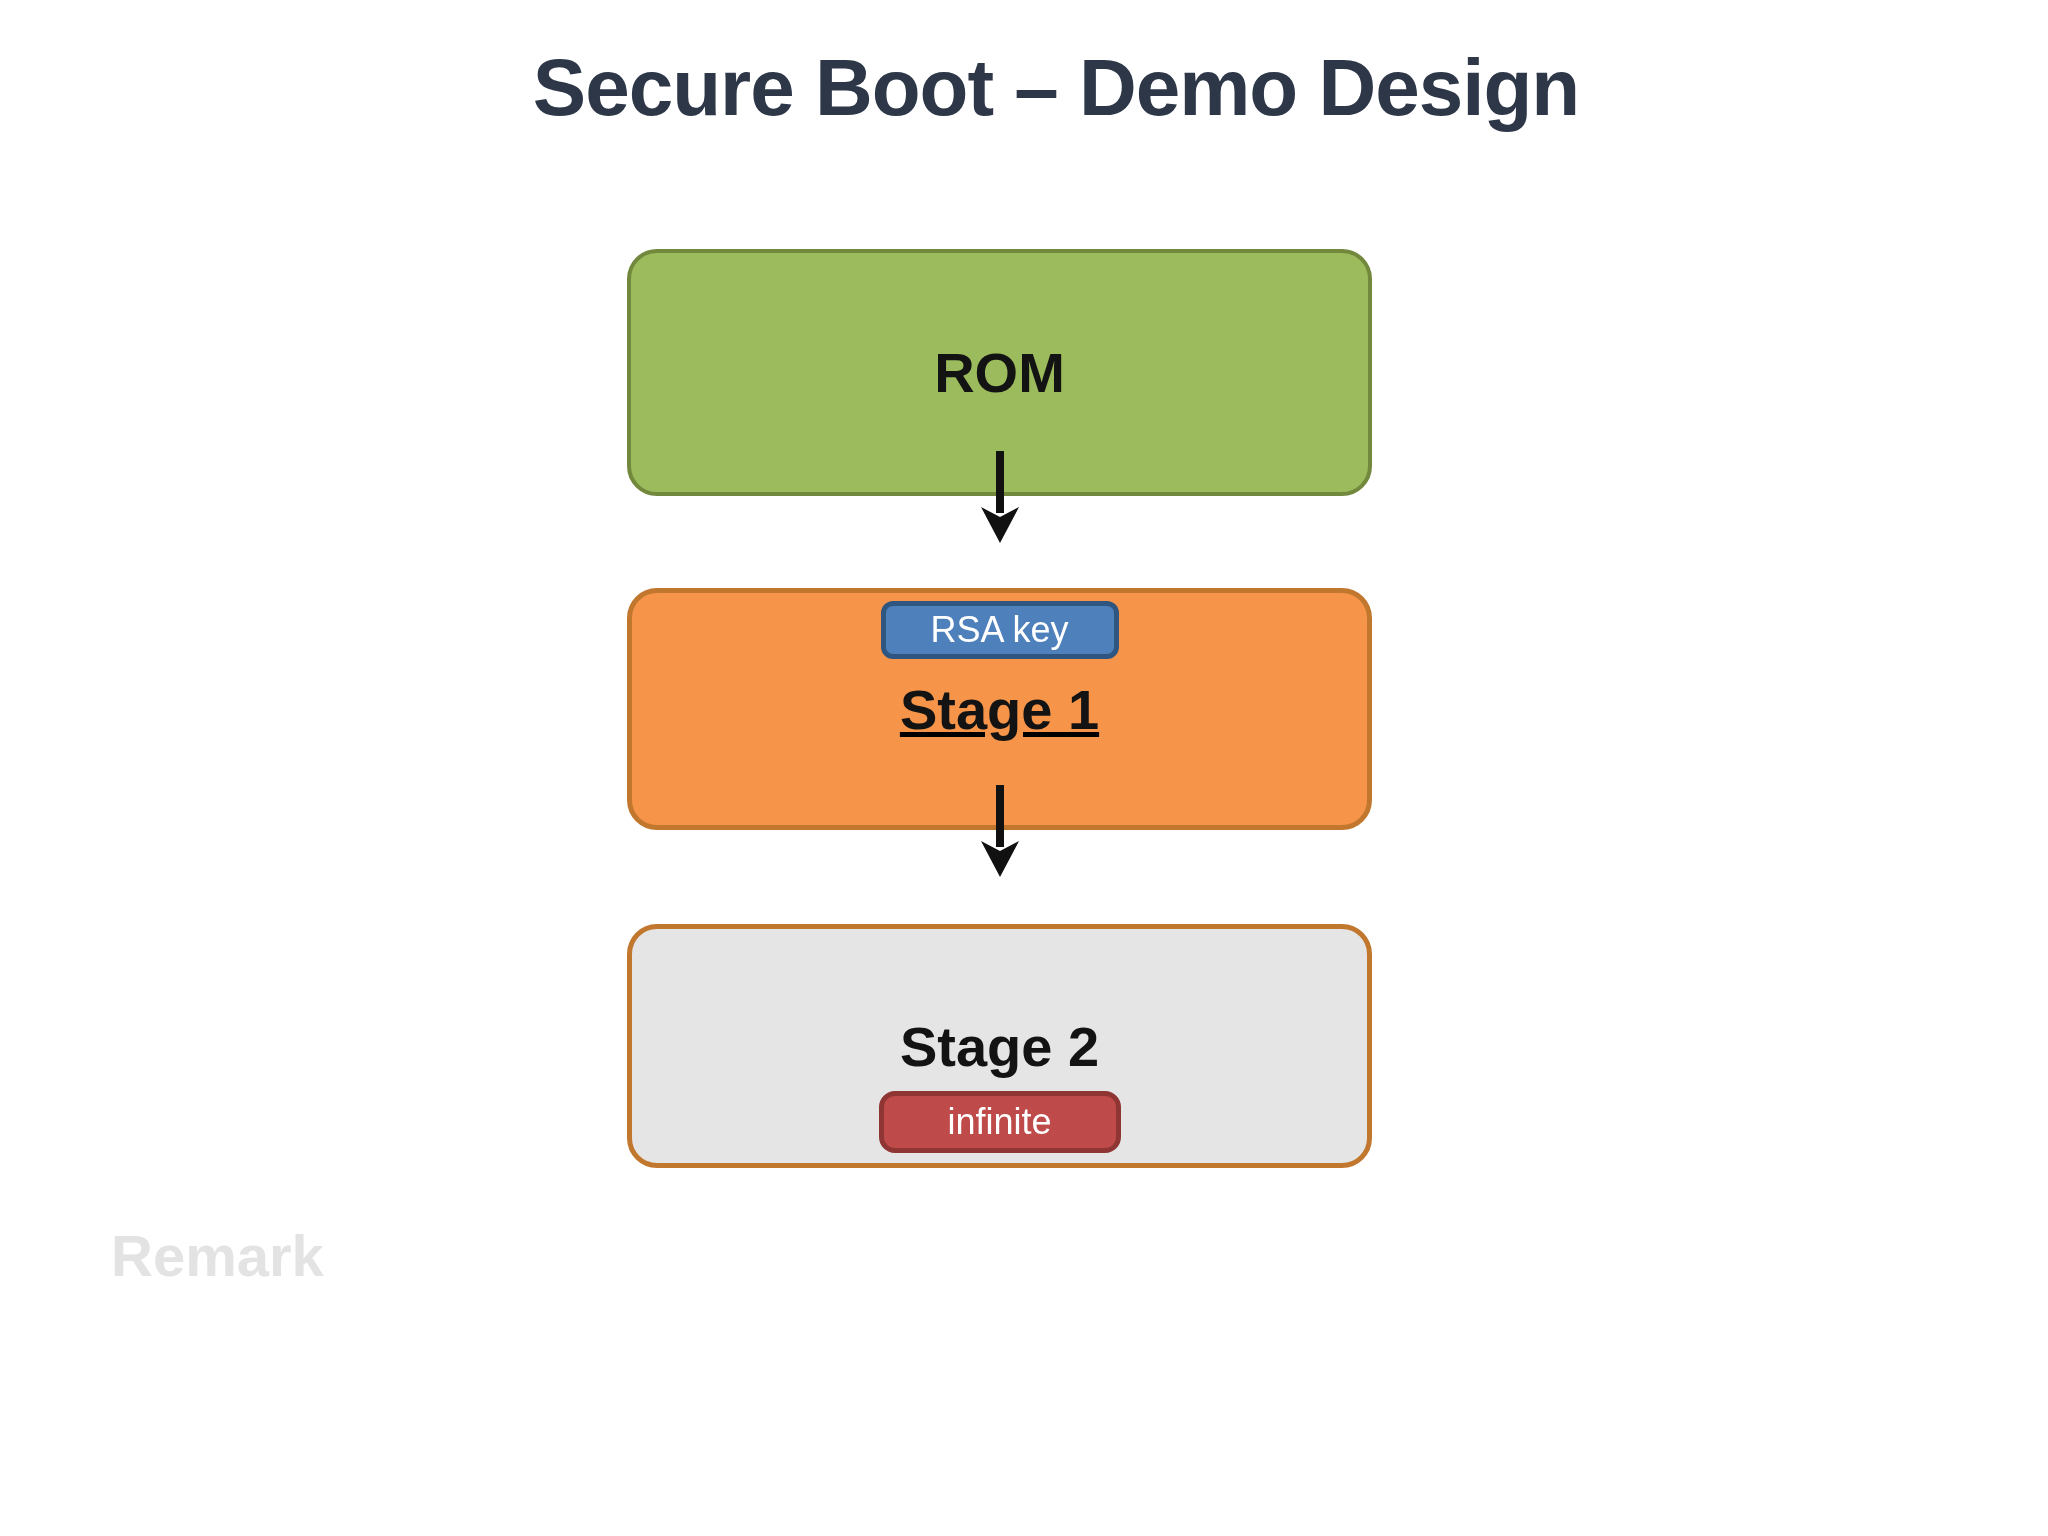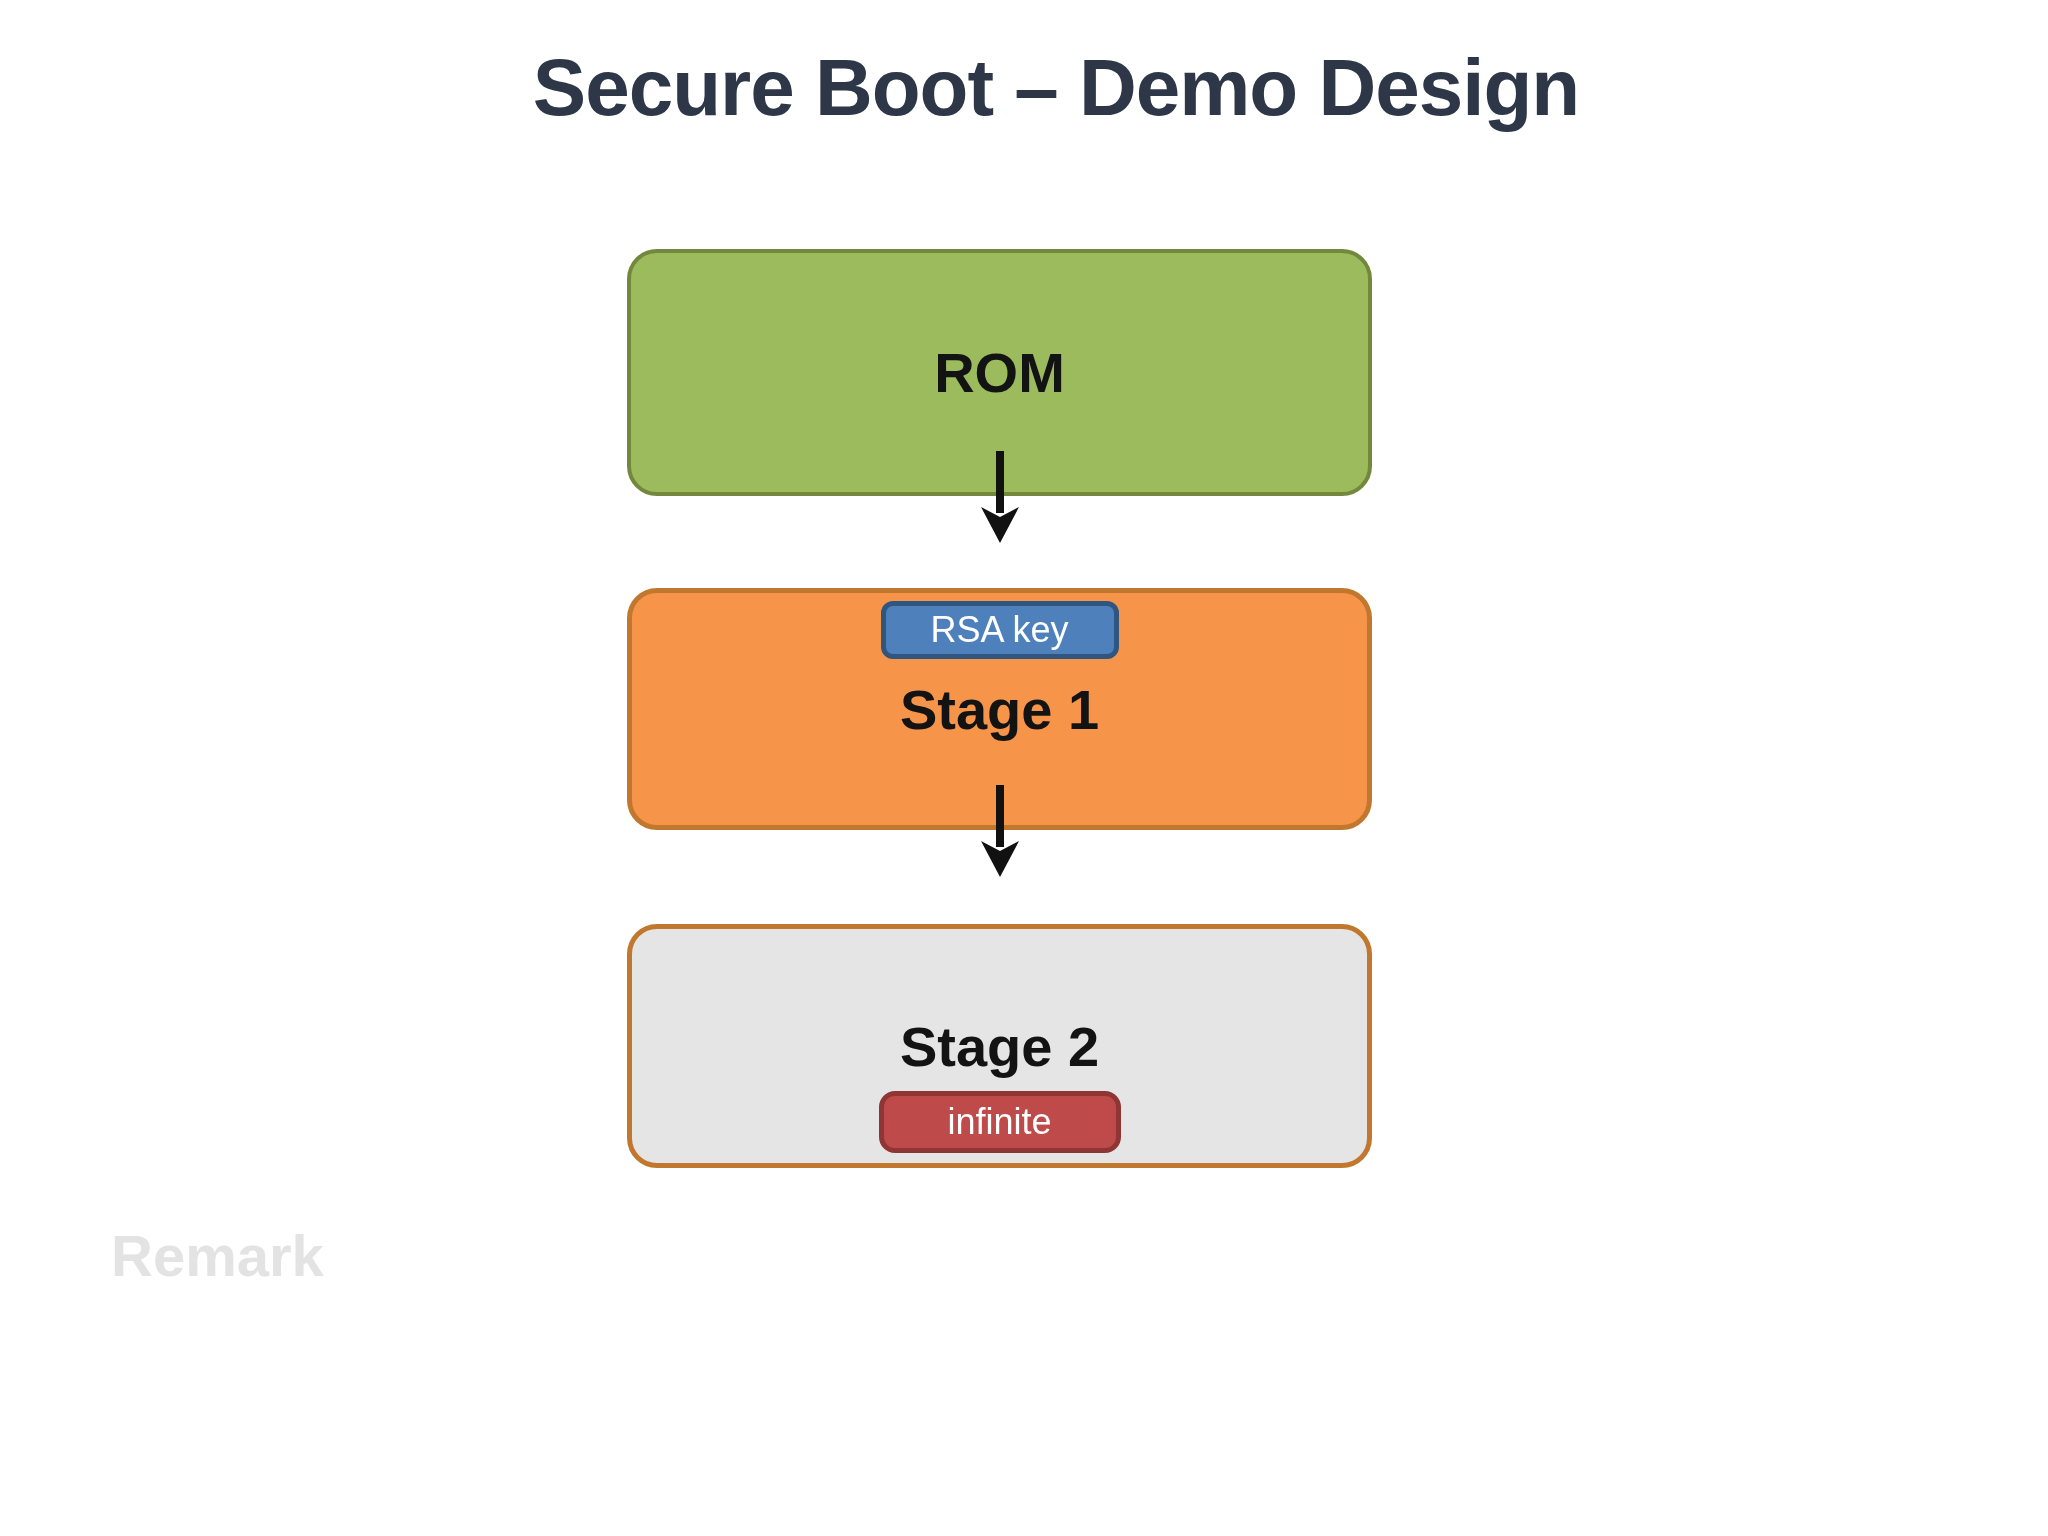--- a/index.html
+++ b/index.html
@@ -37,21 +37,21 @@
     justify-content: center;
     margin-top: 46px;
   }
   .node-label {
     font-weight: 700;
     font-size: 56px;
     color: #131313;
     white-space: nowrap;
   }
   .node-rom    { top: 203px; height: 247px; background: #9cbb5c; border: 4px solid #71883d; }
-  .node-stage1 { top: 542px; height: 242px; background: #f6954a; border: 5px solid #c1782e; }
+  .node-stage1 { top: 542px; height: 242px; background: #f6954a; border: 5px solid #c1782e; text-decoration: underline; }
   .node-stage2 { top: 878px; height: 244px; background: #e5e5e5; border: 5px solid #c1782e; }
 
   .badge {
     position: absolute;
     left: 50%;
     transform: translateX(-50%);
     display: flex;
     align-items: center;
     justify-content: center;
     color: #ffffff;

